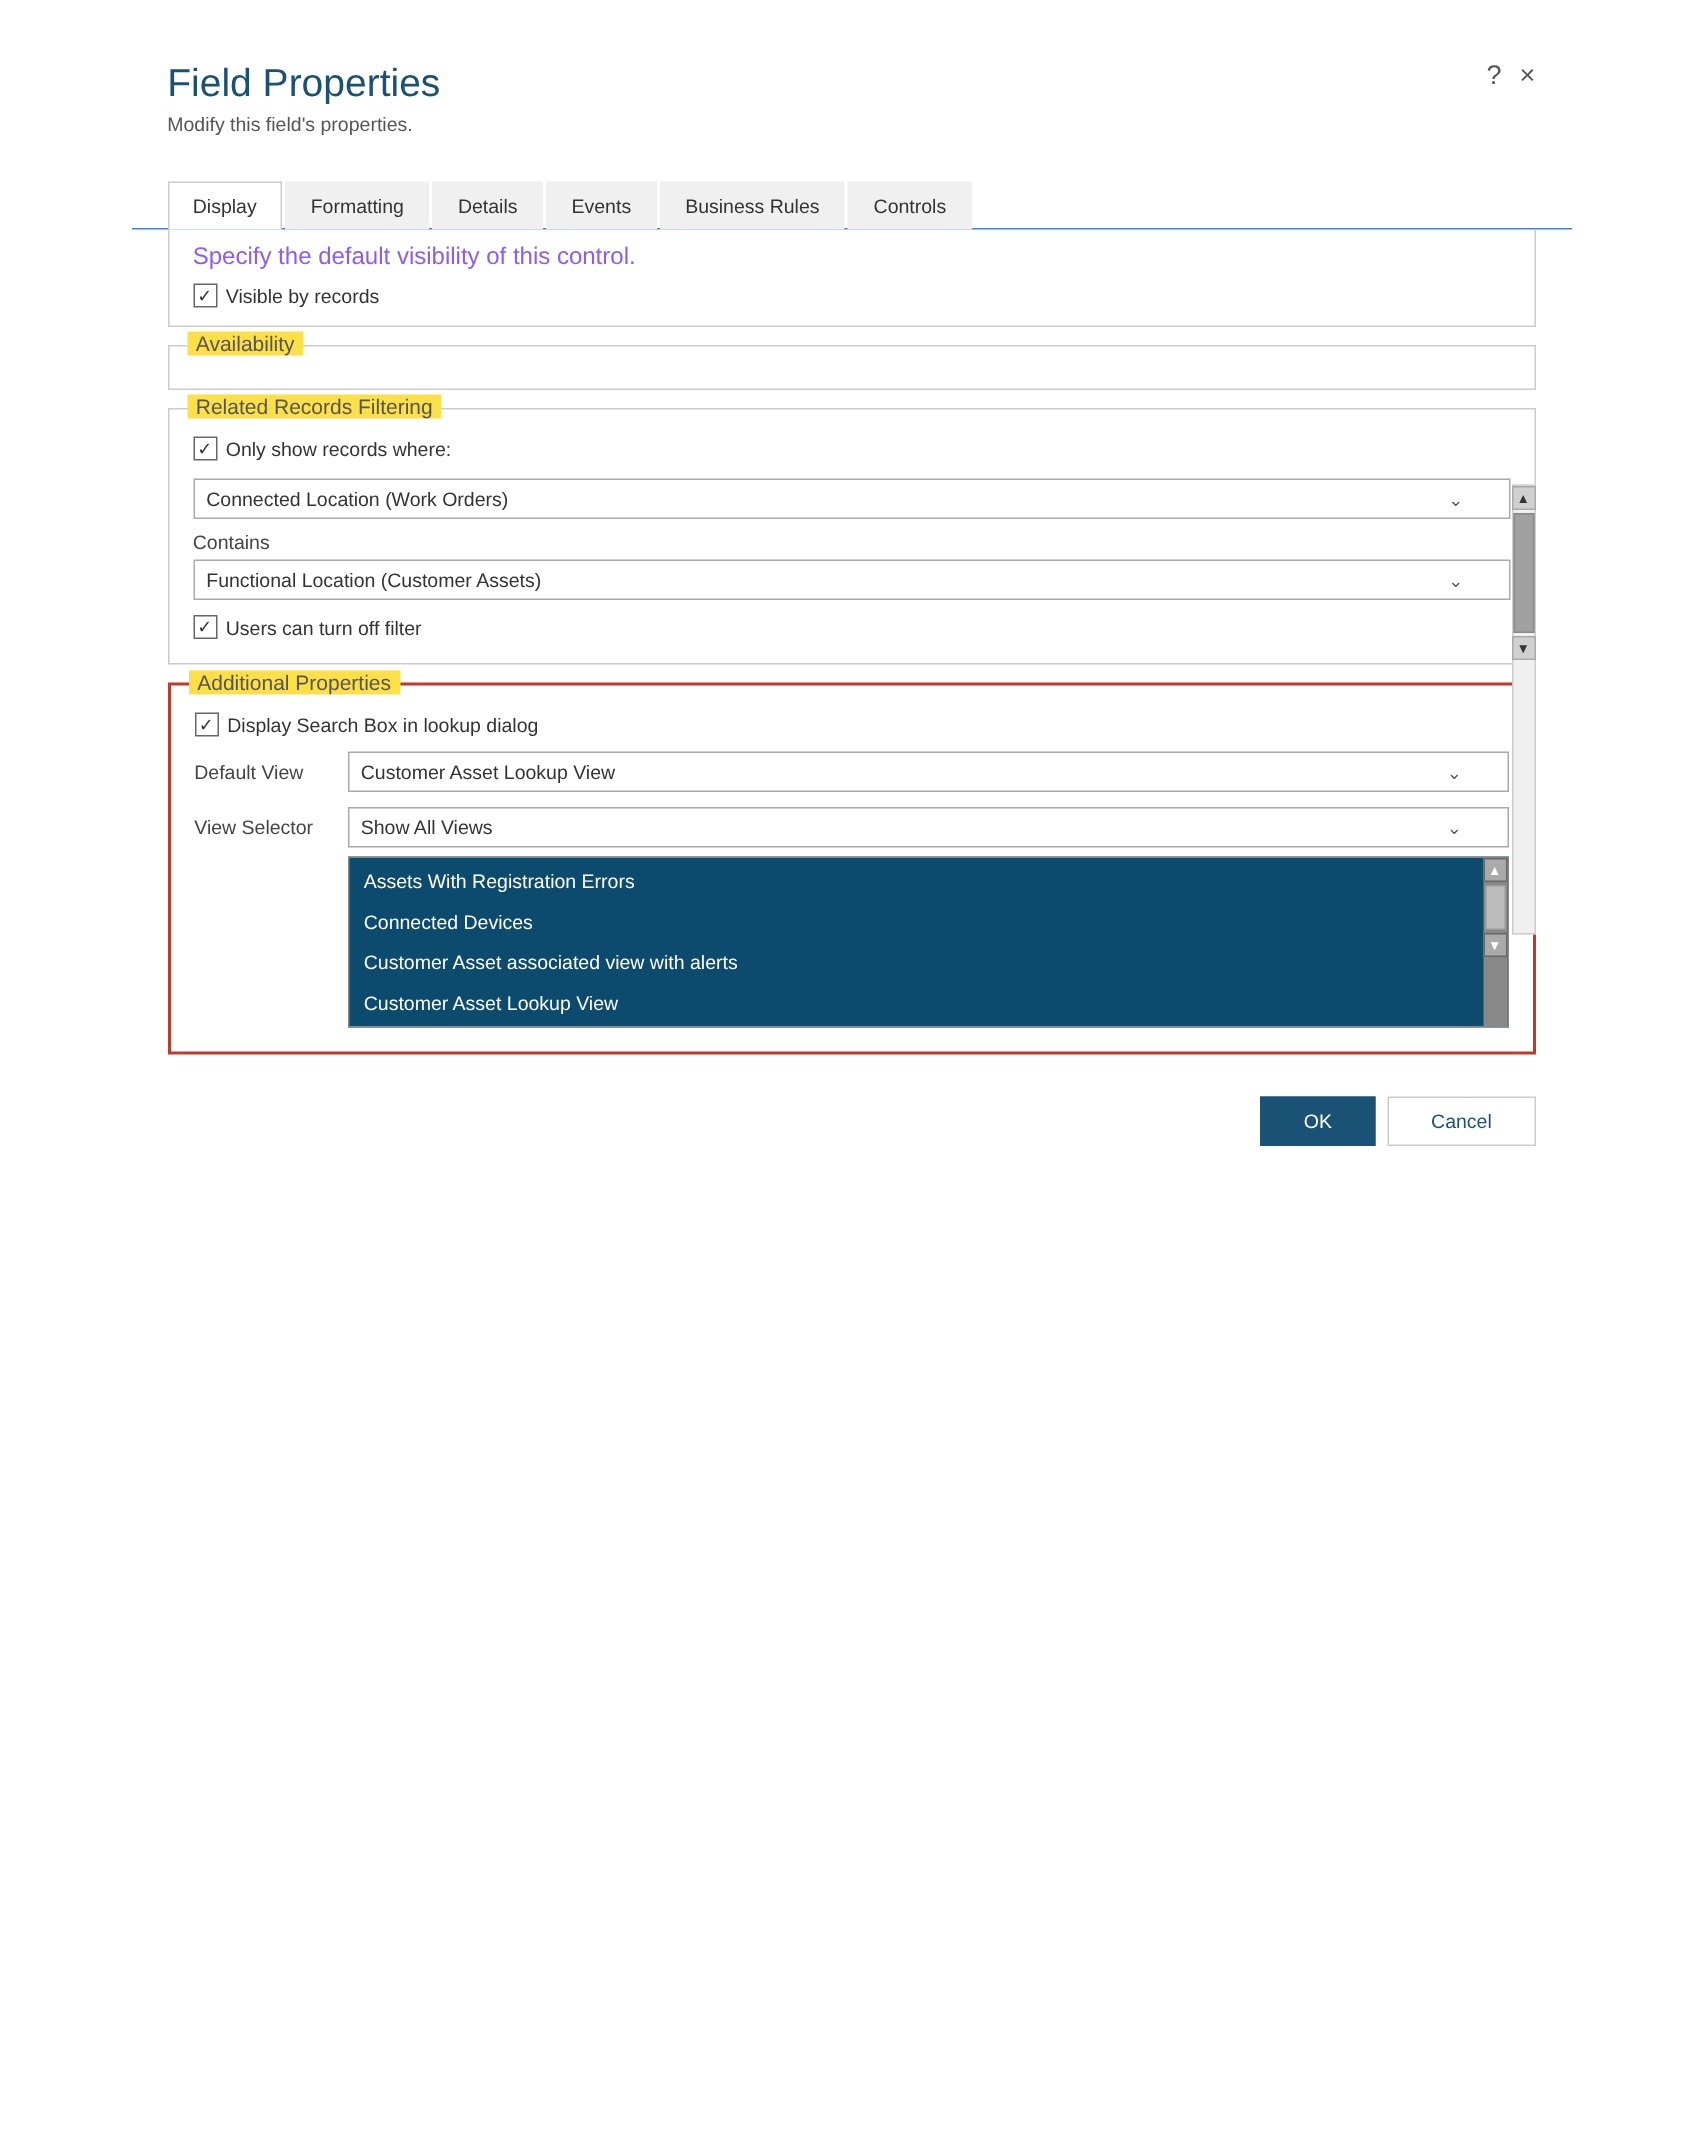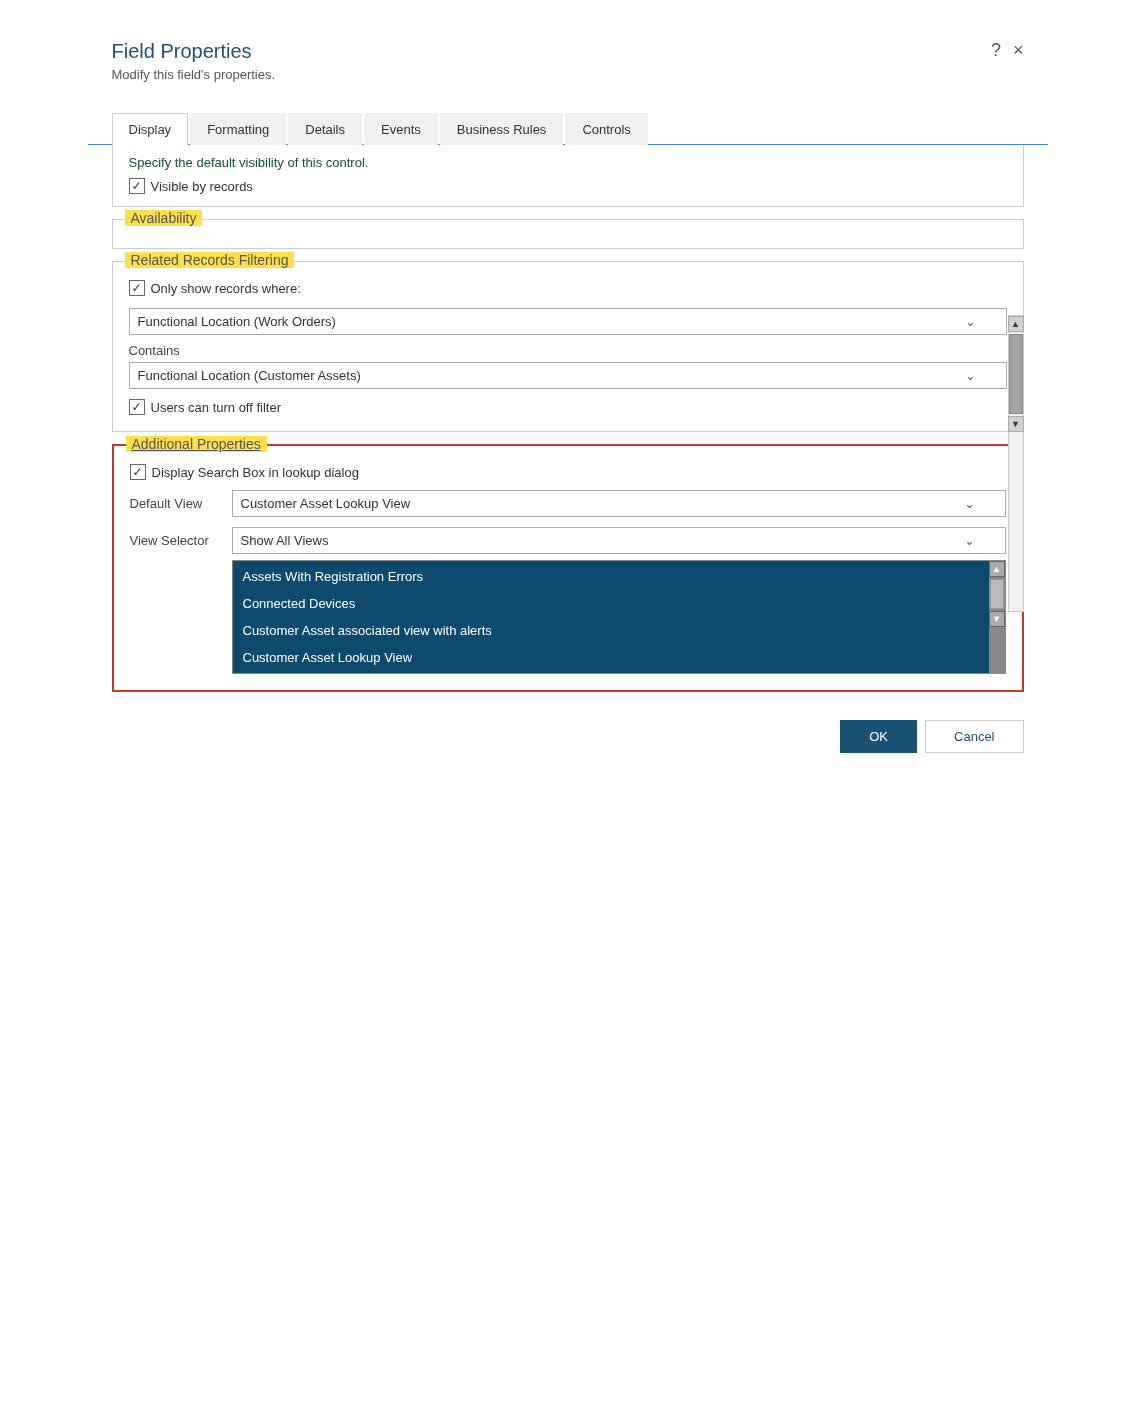--- a/index.html
+++ b/index.html
@@ -22,21 +22,21 @@
 
     .dialog-header {
       display: flex;
       align-items: flex-start;
       justify-content: space-between;
       padding: 20px 24px 0 24px;
     }
 
     .dialog-title-area {}
     .dialog-title {
-      font-size: 20px;
+      font-size: 26px;
       color: #1a5276;
       font-weight: 400;
     }
     .dialog-subtitle {
       font-size: 13px;
       color: #555;
       margin-top: 4px;
     }
 
     .dialog-controls {
@@ -90,22 +90,22 @@
       padding: 0 6px;
       font-size: 14px;
       color: #555;
     }
 
     .section-content {
       margin-top: 6px;
     }
 
     .section-description {
-      font-size: 13px;
-      color: #14532d;
+      font-size: 16px;
+      color: #8b5cf6;
       margin-bottom: 8px;
     }
 
     .checkbox-row {
       display: flex;
       align-items: center;
       gap: 6px;
       font-size: 13px;
     }
 
@@ -159,21 +159,20 @@
 
     .additional-section {
       border: 2px solid #c0392b;
       margin: 12px 0;
       padding: 12px 16px 16px 16px;
       position: relative;
     }
 
     .additional-section .section-title {
       color: #555;
-      text-decoration: underline;
     }
 
     .field-row {
       display: flex;
       align-items: center;
       margin-top: 10px;
       gap: 12px;
     }
 
     .field-label {
@@ -337,21 +336,21 @@
 
     <div class="section">
       <div class="section-title">Related Records Filtering</div>
       <div class="section-content">
         <div class="checkbox-row">
           <div class="checkbox-icon checked"></div>
           <span>Only show records where:</span>
         </div>
         <div class="select-row" style="margin-top: 12px;">
           <div class="select-box" style="flex:1;">
-            <span>Functional Location (Work Orders)</span>
+            <span>Connected Location (Work Orders)</span>
             <span class="select-arrow">⌄</span>
           </div>
         </div>
         <div class="contains-label">Contains</div>
         <div class="select-row" style="margin-top: 0;">
           <div class="select-box" style="flex:1;">
             <span>Functional Location (Customer Assets)</span>
             <span class="select-arrow">⌄</span>
           </div>
         </div>

